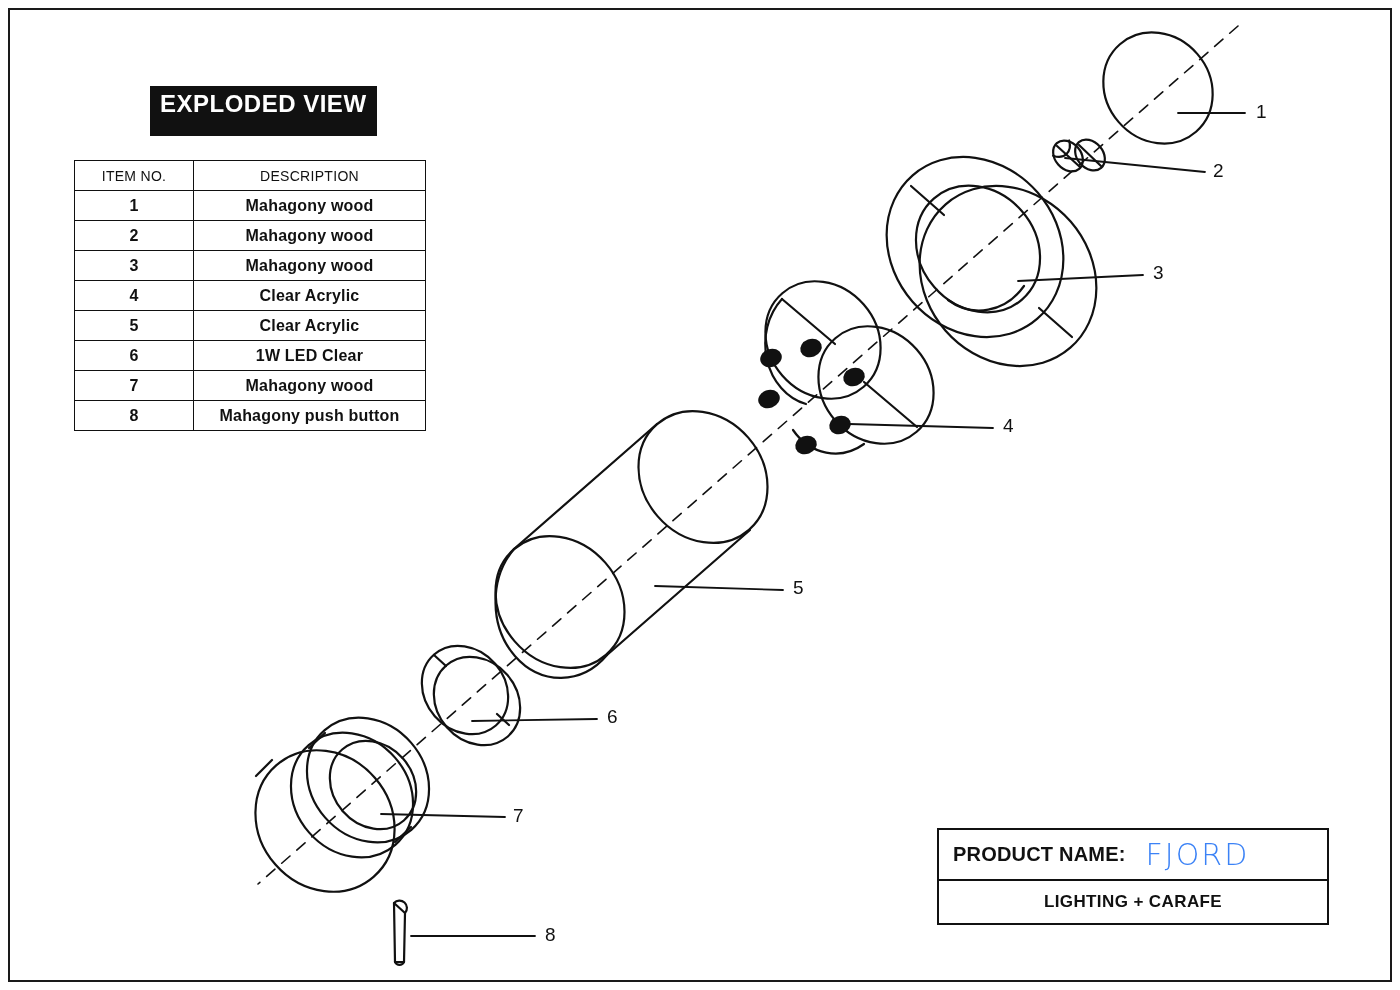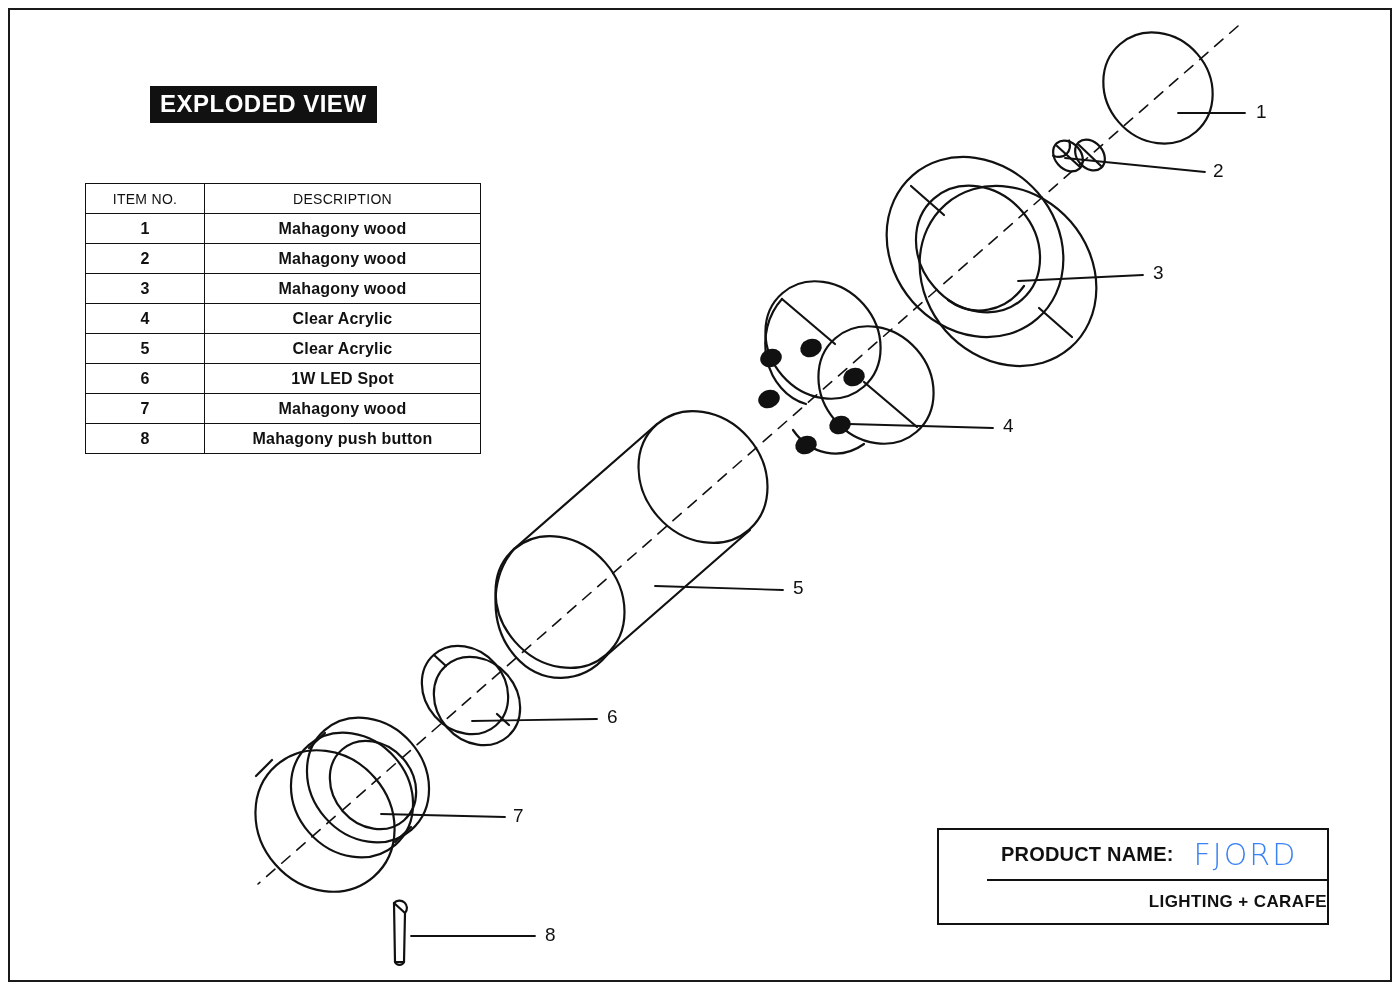--- a/index.html
+++ b/index.html
@@ -30,34 +30,33 @@
   
   #title-badge {
     position: absolute;
     left: 150px;
     top: 86px;
     background: #111111;
     color: #ffffff;
     font-weight: bold;
     font-size: 24px;
     letter-spacing: 0.5px;
-    padding: 6px 10px 7px 10px;
+    padding: 6px 10px 20px 10px;
     line-height: 1;
     font-family: "Liberation Sans", sans-serif;
   }
 
   
   #bom {
     position: absolute;
-    left: 85px;
+    left: 74px;
     top: 160px;
-    width: 396px;
+    width: 352px;
     border-collapse: collapse;
     background: #ffffff;
-    margin-top: 23px;
   }
   #bom td, #bom th {
     border: 1.5px solid #111111;
     text-align: center;
     font-size: 15px;
     height: 29px;
     padding: 0;
     color: #111111;
   }
   #bom th {
@@ -104,41 +103,40 @@
     box-sizing: border-box;
     background: #ffffff;
   }
   #tb-row1 {
     display: flex;
     align-items: center;
     height: 51px;
     border-bottom: 2px solid #111111;
     padding: 0 14px;
     box-sizing: border-box;
-    margin-left: 48px;
   }
   #tb-label {
     font-weight: bold;
     font-size: 20px;
     letter-spacing: 0.2px;
     color: #111111;
   }
   #tb-value {
     margin-left: 20px;
     font-size: 30px;
     letter-spacing: 2px;
     color: #3b82f6;
     font-family: "DejaVu Sans", sans-serif;
     font-weight: 300;
   }
   #tb-row2 {
     height: 42px;
     display: flex;
     align-items: center;
-    justify-content: flex-end;
+    justify-content: center;
   }
   #tb-sub {
     font-weight: bold;
     font-size: 17px;
     letter-spacing: 0.4px;
     color: #111111;
   }
 </style>
 </head>
 <body>
@@ -172,21 +170,21 @@
       <tr>
         <td class="itemno">4</td>
         <td class="desc">Clear Acrylic</td>
       </tr>
       <tr>
         <td class="itemno">5</td>
         <td class="desc">Clear Acrylic</td>
       </tr>
       <tr>
         <td class="itemno">6</td>
-        <td class="desc">1W LED Spot</td>
+        <td class="desc">1W LED Clear</td>
       </tr>
       <tr>
         <td class="itemno">7</td>
         <td class="desc">Mahagony wood</td>
       </tr>
       <tr>
         <td class="itemno">8</td>
         <td class="desc">Mahagony push button</td>
       </tr>
     </tbody>

